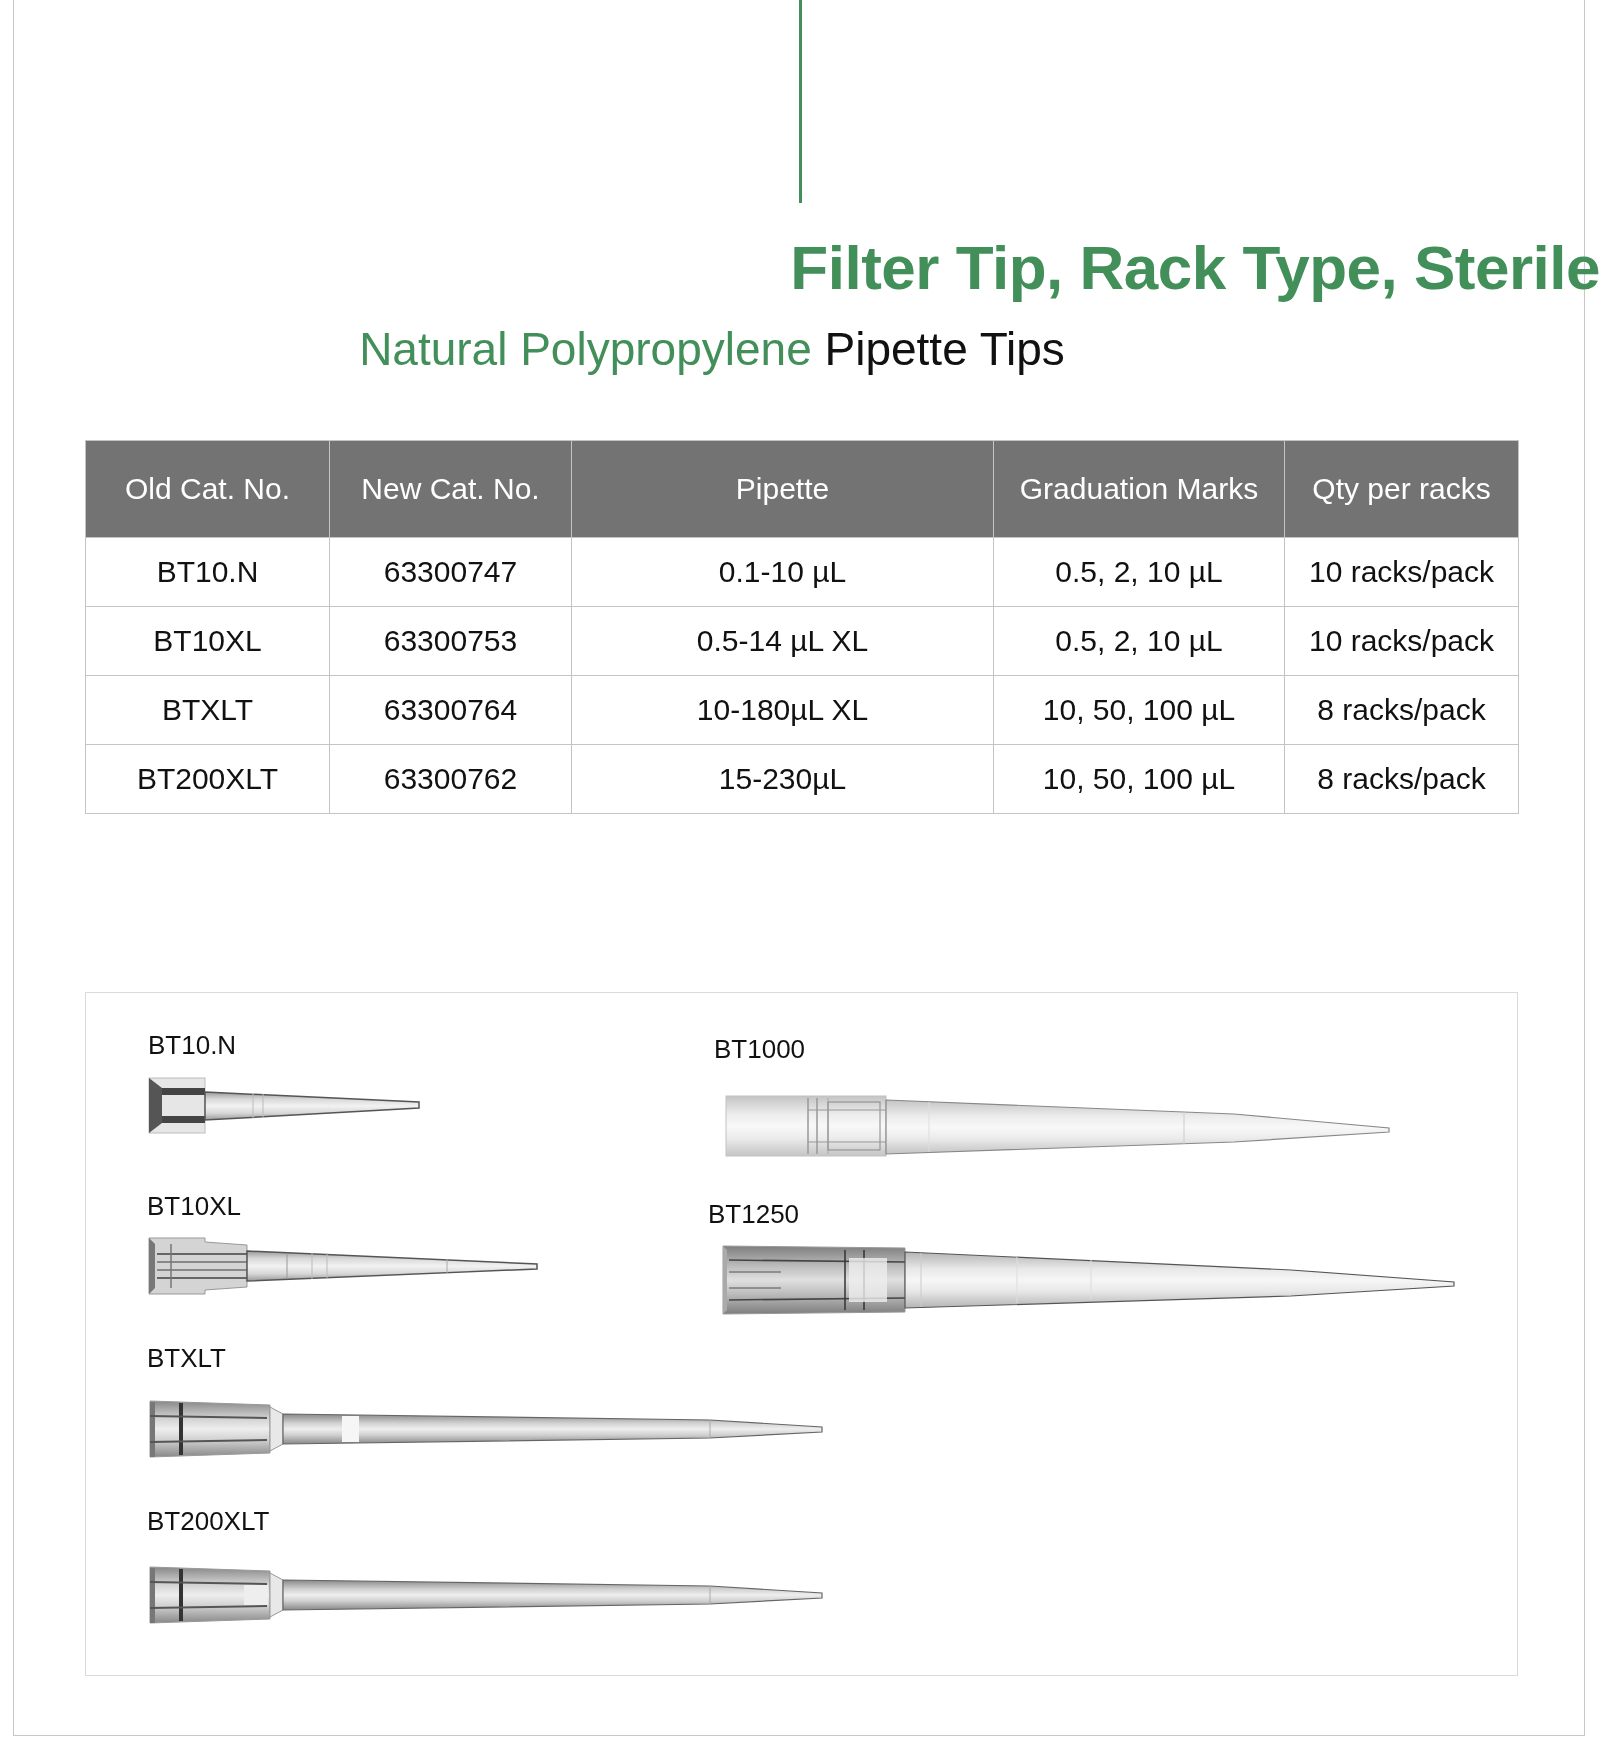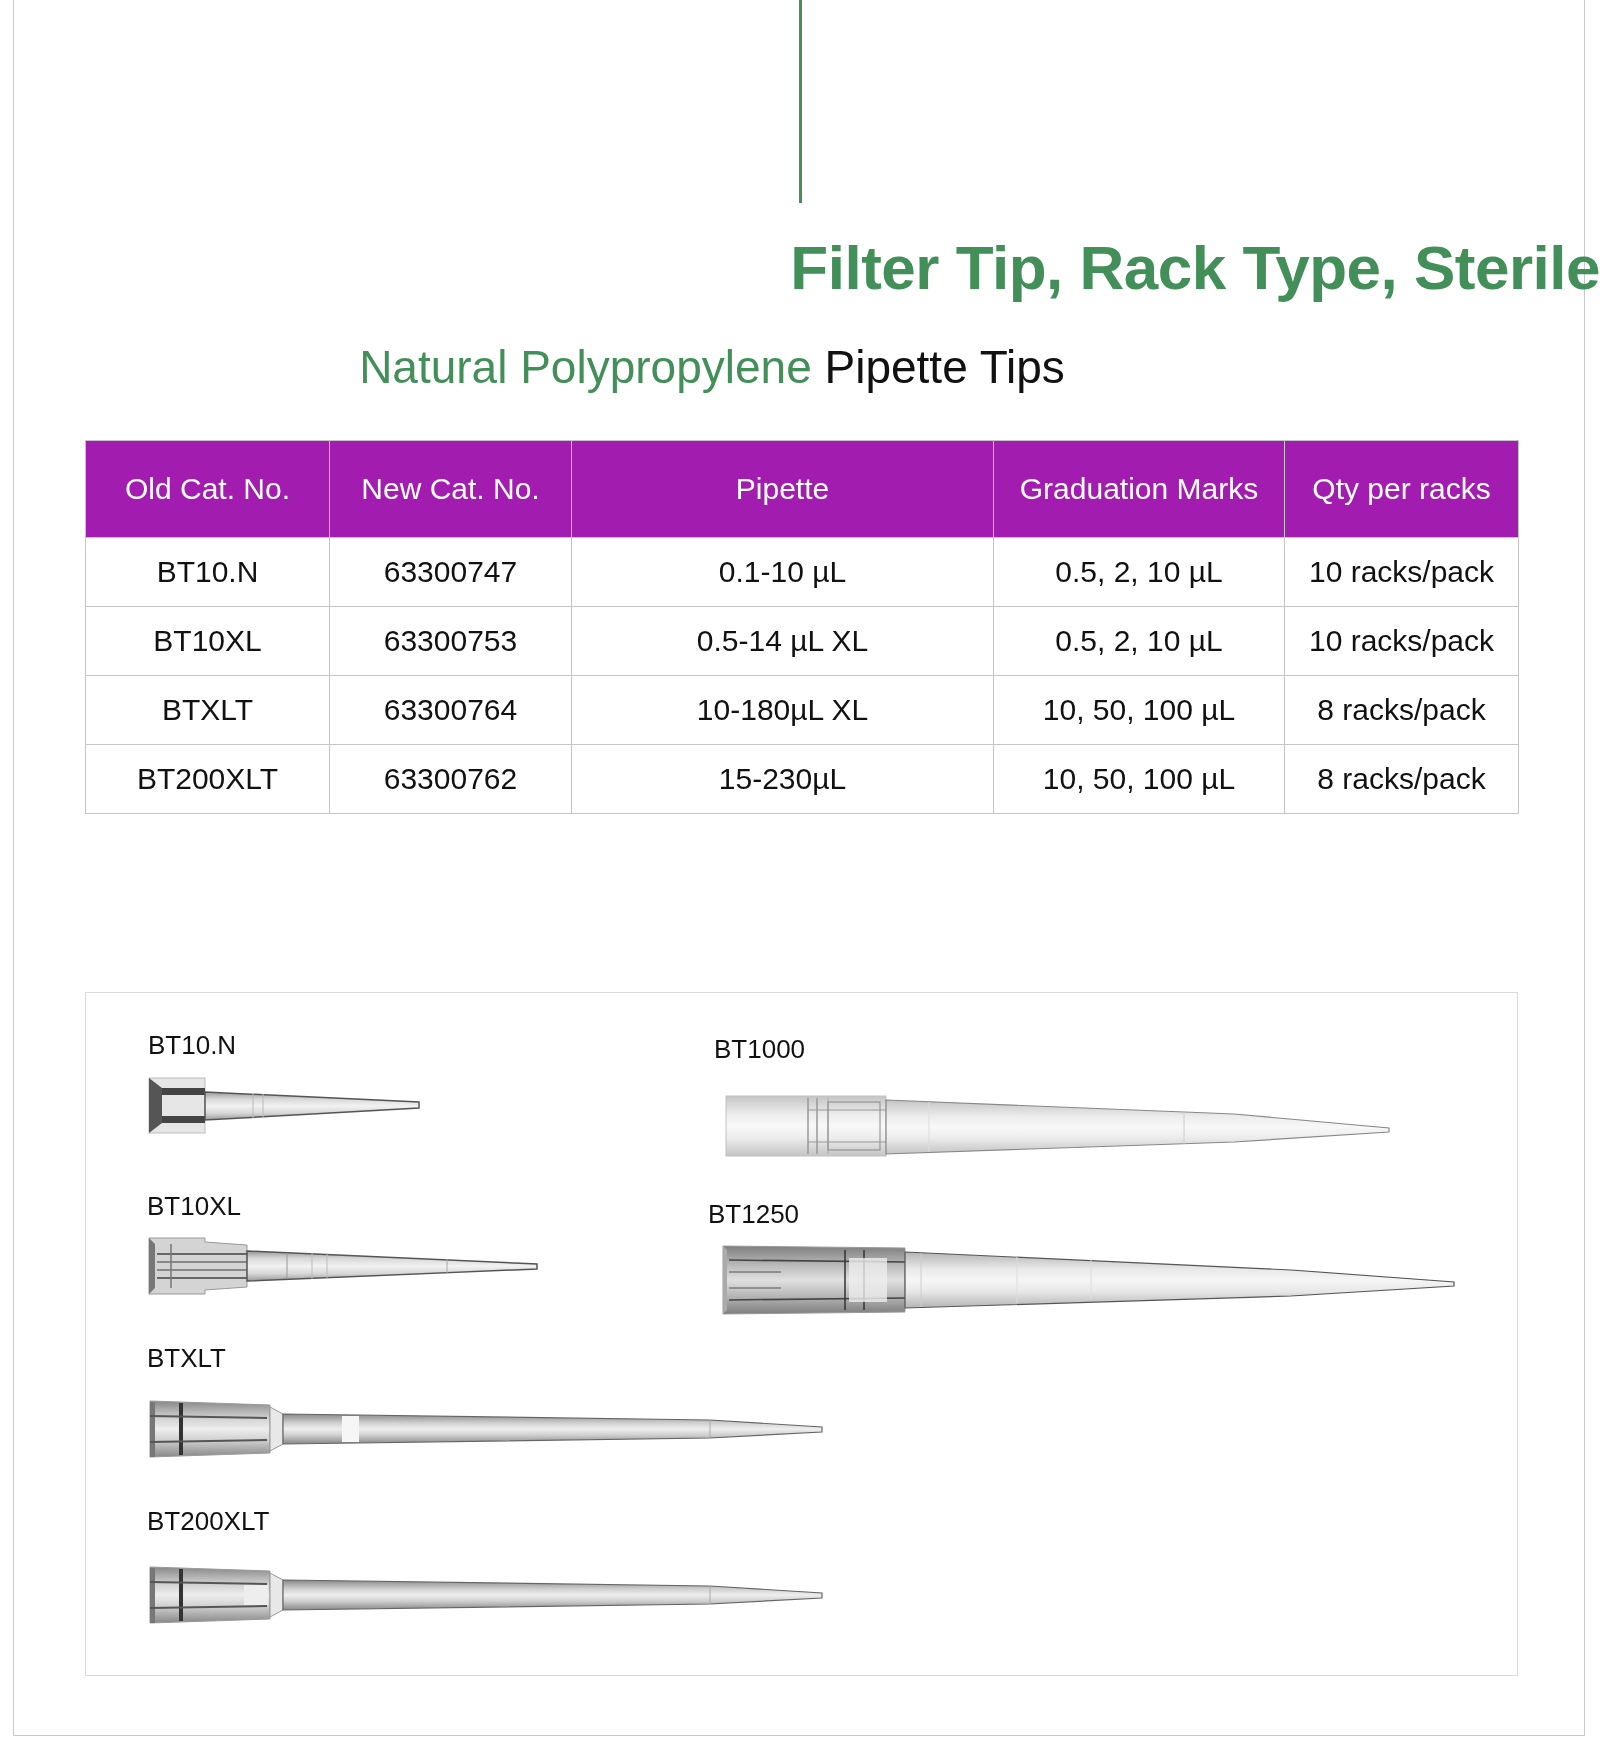--- a/index.html
+++ b/index.html
@@ -3,30 +3,30 @@
 <meta charset="utf-8">
 <style>
   html, body { margin: 0; padding: 0; background: #ffffff; }
   body { width: 1600px; height: 1747px; position: relative; overflow: hidden;
          font-family: "Liberation Sans", "DejaVu Sans", sans-serif; color: #111; }
   .frame { position: absolute; left: 13px; top: -2px; width: 1572px; height: 1738px;
            border: 1.5px solid #c8c8c8; border-top: none; box-sizing: border-box; }
   .vline { position: absolute; left: 799px; top: 0; width: 3px; height: 203px; background: #438f5a; }
   .title { position: absolute; left: 0; width: 1600px; top: 228px; text-align: right;
            font-size: 62px; font-weight: bold; color: #438f5a; line-height: 80px; letter-spacing: -0.5px; }
-  .subtitle { position: absolute; left: 0; width: 1424px; top: 337px; text-align: center;
+  .subtitle { position: absolute; left: 0; width: 1424px; top: 319px; text-align: center;
               font-size: 46px; line-height: 60px; }
   .subtitle .green { color: #438f5a; }
   .subtitle .black { color: #111; }
 
   table.spec { position: absolute; left: 85px; top: 440px; width: 1433px;
                border-collapse: collapse; table-layout: fixed; }
   table.spec th, table.spec td { border: 1.5px solid #c4c4c4; text-align: center;
                font-size: 30px; padding: 0; white-space: nowrap; }
-  table.spec th { background: #a21caf; color: #ffffff; font-weight: normal; height: 96px; }
+  table.spec th { background: #737373; color: #ffffff; font-weight: normal; height: 96px; }
   table.spec td { height: 68px; color: #111; }
 
   .gallery { position: absolute; left: 85px; top: 992px; width: 1433px; height: 684px;
              border: 1.5px solid #dadada; box-sizing: border-box; background: #fff; }
   .tip-label { position: absolute; font-size: 26px; color: #111; line-height: 30px; }
   .tip-img { position: absolute; }
 </style>
 </head>
 <body>
 

